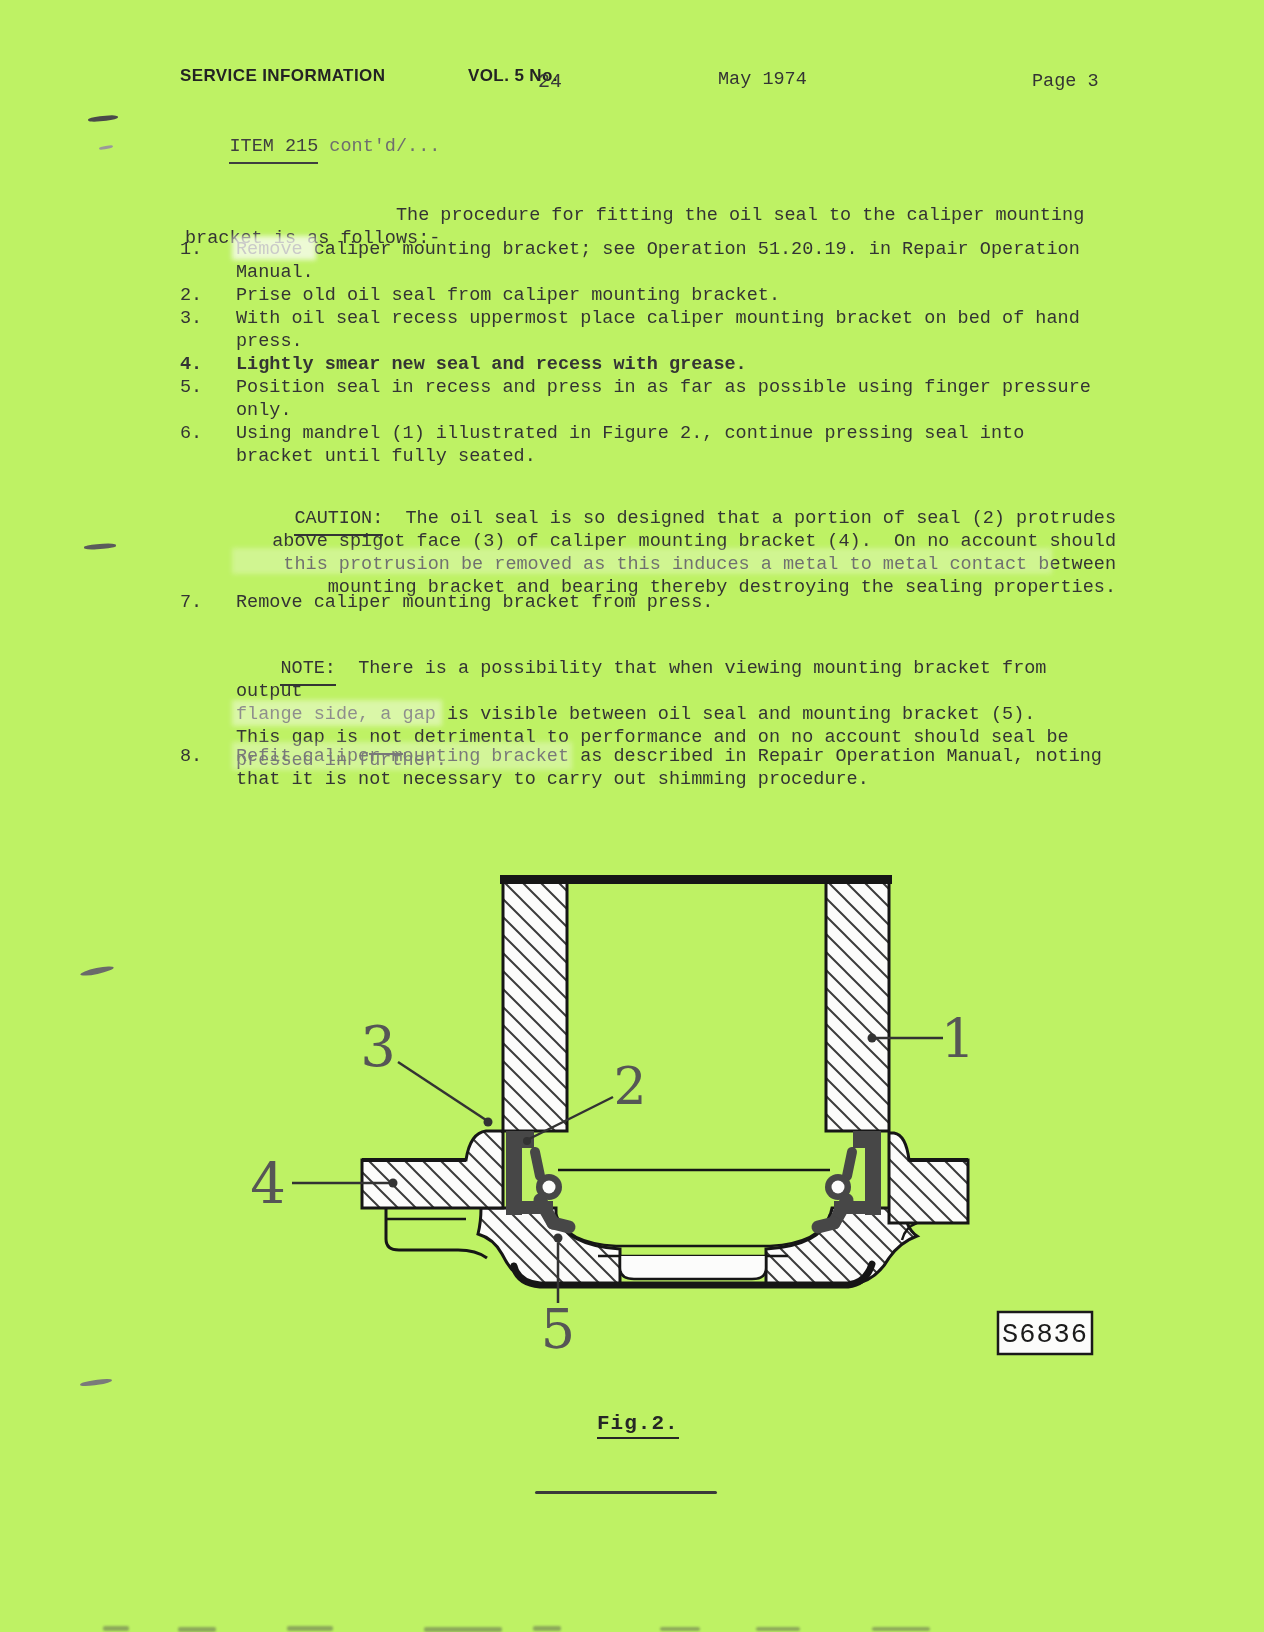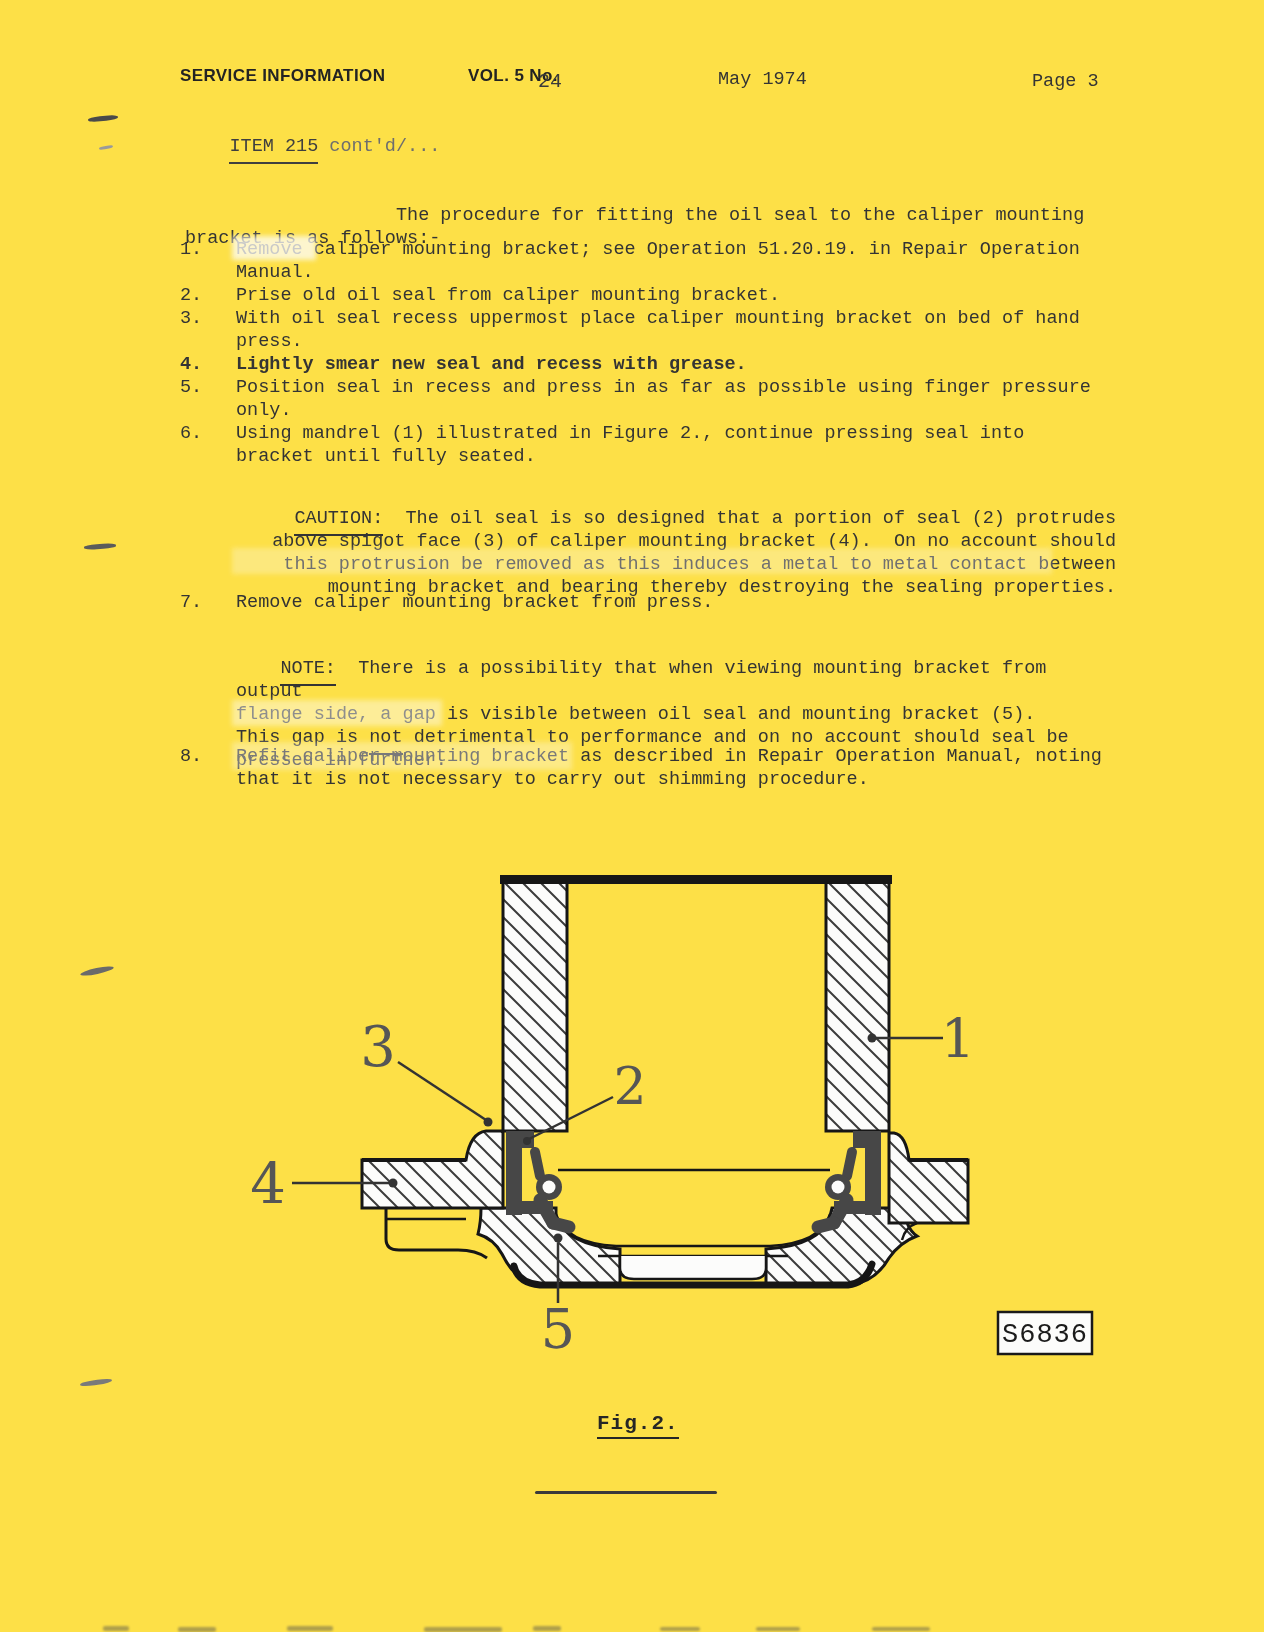--- a/index.html
+++ b/index.html
@@ -1,16 +1,16 @@
 <!DOCTYPE html>
 <html><head>
 <meta charset="utf-8">
 <style>
   html,body{margin:0;padding:0;background:#888;}
-  .page{position:relative;width:1264px;height:1632px;background:#fde047;overflow:hidden;
+  .page{position:relative;width:1264px;height:1632px;background:#bef264;overflow:hidden;
         font-family:"Liberation Mono",monospace;color:#343434;}
   .abs{position:absolute;}
   .hdr-bold{font-family:"Liberation Sans",sans-serif;font-weight:bold;font-size:17px;color:#232323;letter-spacing:.4px;}
   .type{font-size:18.5px;line-height:23px;white-space:pre-wrap;}
   .type-lg{font-size:20px;}
   .ul{border-bottom:2px solid currentColor;padding-bottom:5px;}
   .step{position:absolute;left:180px;width:930px;font-size:18.5px;line-height:23px;}
   .step .num{display:inline-block;width:56px;vertical-align:top;}
   .step .txt{display:inline-block;width:870px;vertical-align:top;white-space:pre-wrap;}
   .block{position:absolute;left:236px;width:880px;font-size:18.5px;line-height:23px;white-space:pre-wrap;}

